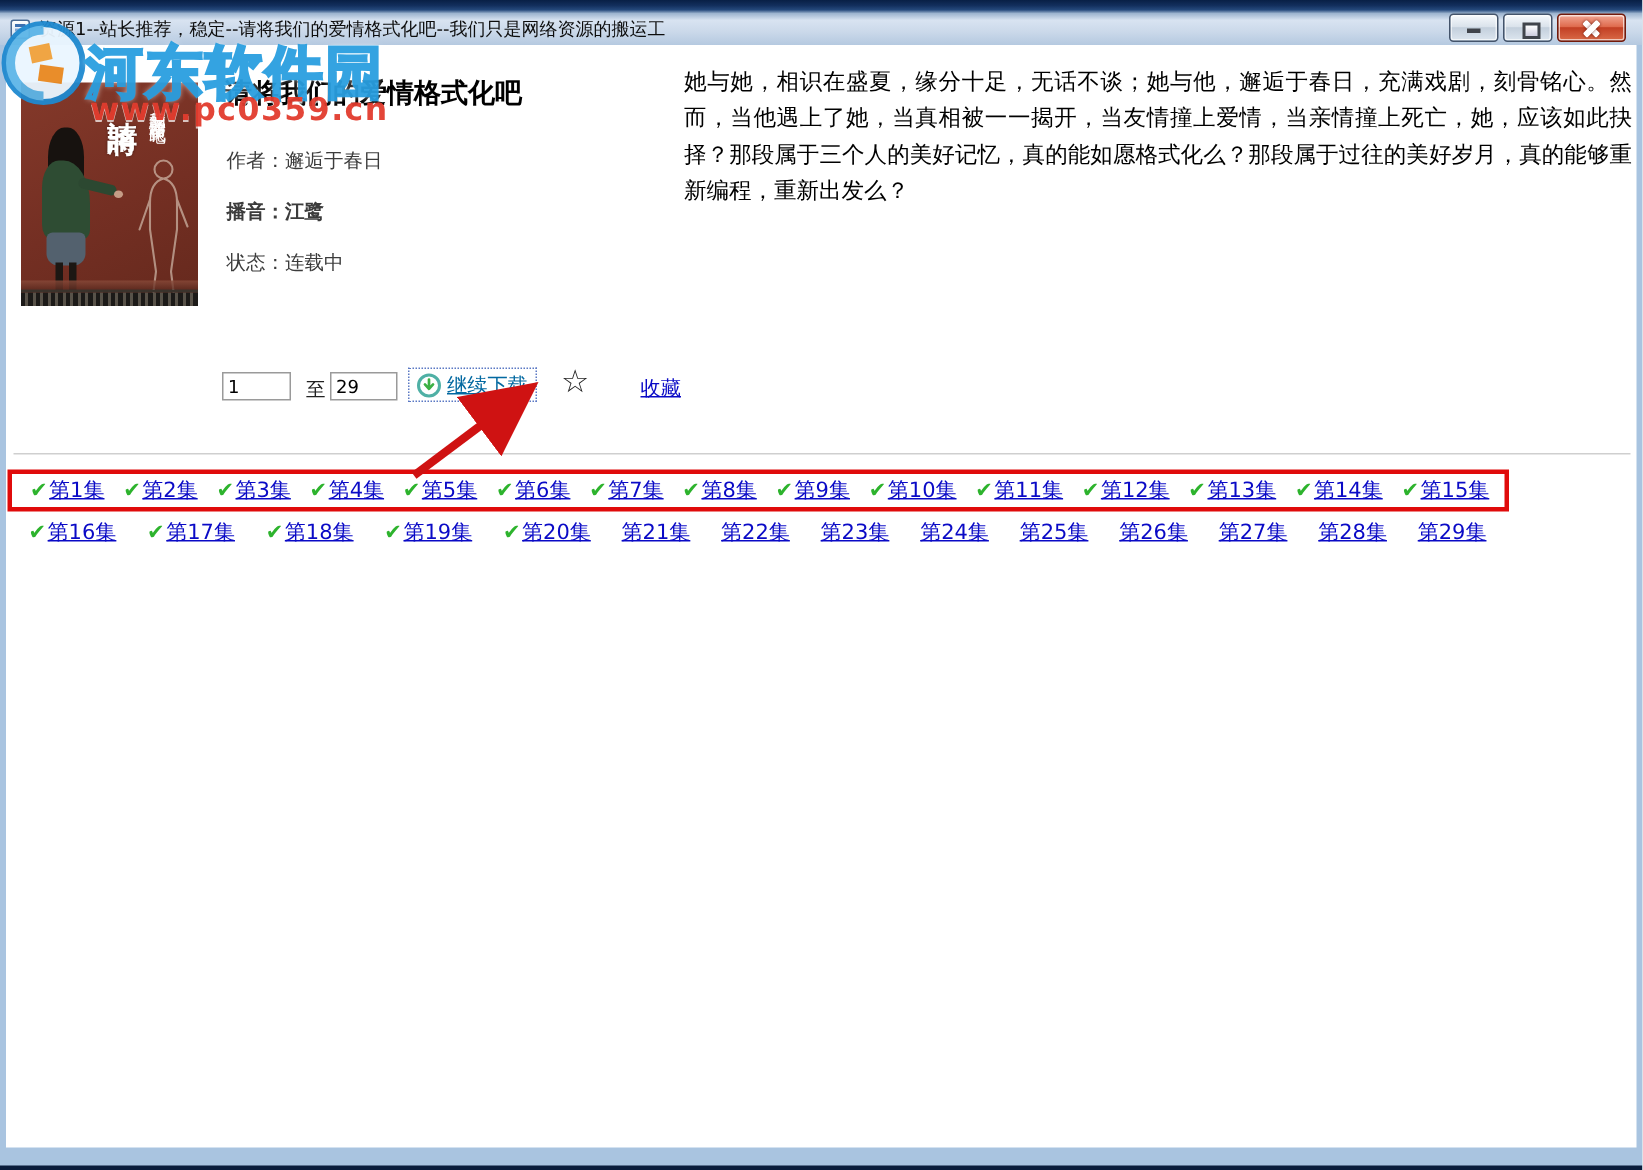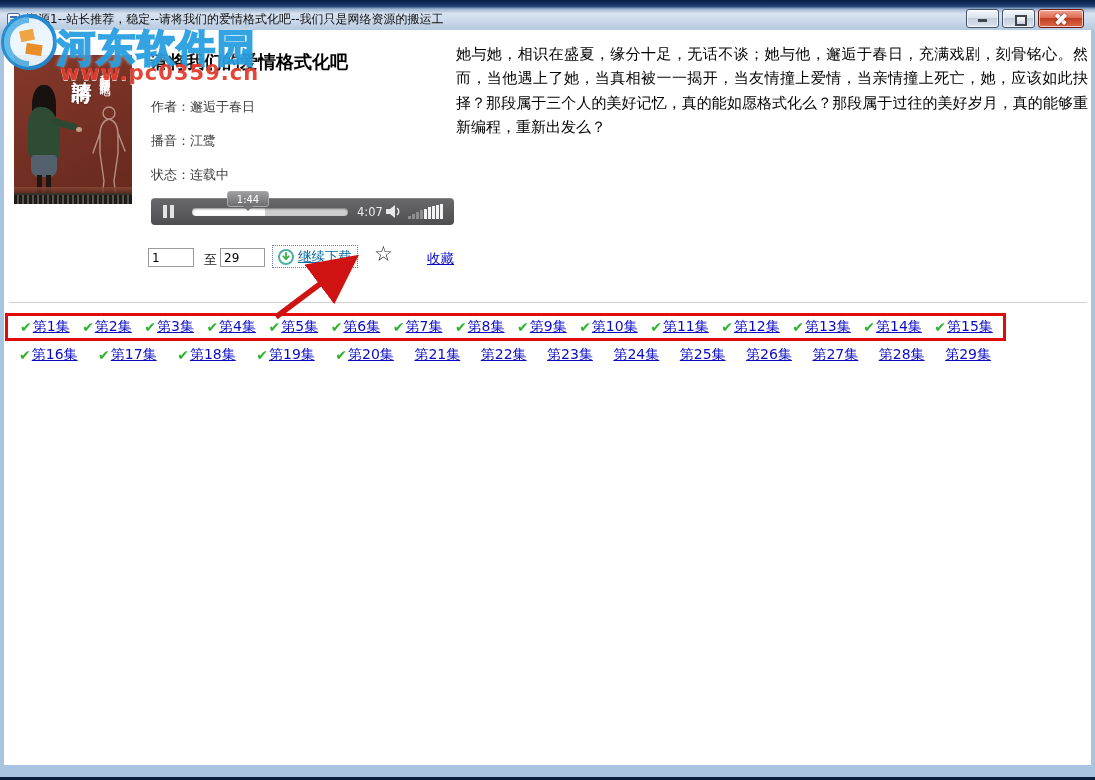--- a/index.html
+++ b/index.html
@@ -45,21 +45,21 @@
   .w-hair { position:absolute; left:18px; top:30px; width:24px; height:44px; background:#17120f; border-radius:45% 45% 30% 30%; }
   .w-body { position:absolute; left:14px; top:52px; width:32px; height:52px; background:#2e4c33; border-radius:35% 55% 12% 18%; }
   .w-arm { position:absolute; left:38px; top:66px; width:26px; height:7px; background:#2c4831; transform:rotate(14deg); border-radius:4px; }
   .w-hand { position:absolute; left:62px; top:72px; width:6px; height:5px; background:#c59c86; border-radius:50%; }
   .w-skirt { position:absolute; left:17px; top:100px; width:26px; height:22px; background:#53616e; border-radius:4px 4px 8px 8px; }
   .w-leg1 { position:absolute; left:23px; top:120px; width:5px; height:18px; background:#1c1713; }
   .w-leg2 { position:absolute; left:32px; top:120px; width:5px; height:18px; background:#1c1713; }
   
   .book-title { position:absolute; left:146px; top:20px; font-size:18px; font-weight:bold; color:#000; }
   .meta { position:absolute; left:147px; font-size:13px; color:#3c3c3c; }
-  .meta-author { top:68px; } .meta-narrator { top:102px; } .meta-status { top:136px;text-align:center; }
+  .meta-author { top:68px; } .meta-narrator { top:102px;font-weight:bold; } .meta-status { top:136px;text-align:center; }
   
   .description { position:absolute; left:452px; top:12px; width:632px; font-size:15px; line-height:1.62; color:#000000; text-align:justify; }
   
   .player { position:absolute; left:147px; top:168px; width:303px; height:27px; border-radius:4px;
     background:linear-gradient(#69696c,#4e4e51); box-shadow:inset 0 1px 0 rgba(255,255,255,.18); }
   .pause { position:absolute; left:11px; top:7px; width:14px; height:13px; cursor:pointer; }
   .pause::before,.pause::after { content:""; position:absolute; top:0; width:4px; height:13px; background:#e3e3e3; }
   .pause::before { left:1px; } .pause::after { left:8px; }
   .track { position:absolute; left:41px; top:10px; width:156px; height:8px; border-radius:4px; background:#f5f5f5; box-shadow:inset 0 1px 2px rgba(0,0,0,.45); cursor:pointer; }
   .tooltip { position:absolute; left:76px; top:-7px; width:42px; height:16px;
@@ -140,41 +140,20 @@
     </div>
     <div class="meta meta-narrator">
       <span>播音：</span><span>江鹭</span>
     </div>
     <div class="meta meta-status">
       <span>状态：</span><span>连载中</span>
     </div>
 
     <div class="description">她与她，相识在盛夏，缘分十足，无话不谈；她与他，邂逅于春日，充满戏剧，刻骨铭心。然而，当他遇上了她，当真相被一一揭开，当友情撞上爱情，当亲情撞上死亡，她，应该如此抉择？那段属于三个人的美好记忆，真的能如愿格式化么？那段属于过往的美好岁月，真的能够重新编程，重新出发么？</div>
 
-    <div class="player">
-      <div class="pause"></div>
-      <div class="track" style="background: linear-gradient(to right, rgb(253, 253, 253) 0px, rgb(253, 253, 253) 47%, rgb(207, 207, 207) 47%);"></div>
-      <div class="tooltip">1:44</div>
-      <div class="ptime">4:07</div>
-      <svg class="speaker" width="18" height="15" viewBox="0 0 18 15">
-        <path d="M1 5h4l5-4v13l-5-4H1z" fill="#e8e8e8"></path>
-        <path d="M12.5 4.5a4.4 4.4 0 0 1 0 6" stroke="#e8e8e8" stroke-width="1.6" fill="none" stroke-linecap="round"></path>
-      </svg>
-      <div class="vol">
-        <span style="height:3px"></span>
-          <span style="height:5px"></span>
-          <span style="height:7px"></span>
-          <span style="height:9px"></span>
-        <span class="on" style="height:10px"></span>
-          <span class="on" style="height:12px"></span>
-          <span class="on" style="height:13px"></span>
-          <span class="on" style="height:14px"></span>
-          <span class="on" style="height:15px"></span>
-      </div>
-    </div>
 
     <input class="range-input inp-from" value="1" style="">
     <span class="to-label">至</span>
     <input class="range-input inp-to" value="29" style="">
     <div class="continue-btn">
       <span class="dl-icon">
         <svg width="10" height="10" viewBox="0 0 10 10">
             <path d="M5 1v5M2.3 4.3L5 7.2l2.7-2.9" stroke="#3cb044" stroke-width="1.8" fill="none" stroke-linecap="round" stroke-linejoin="round"></path>
           </svg>
       </span>

